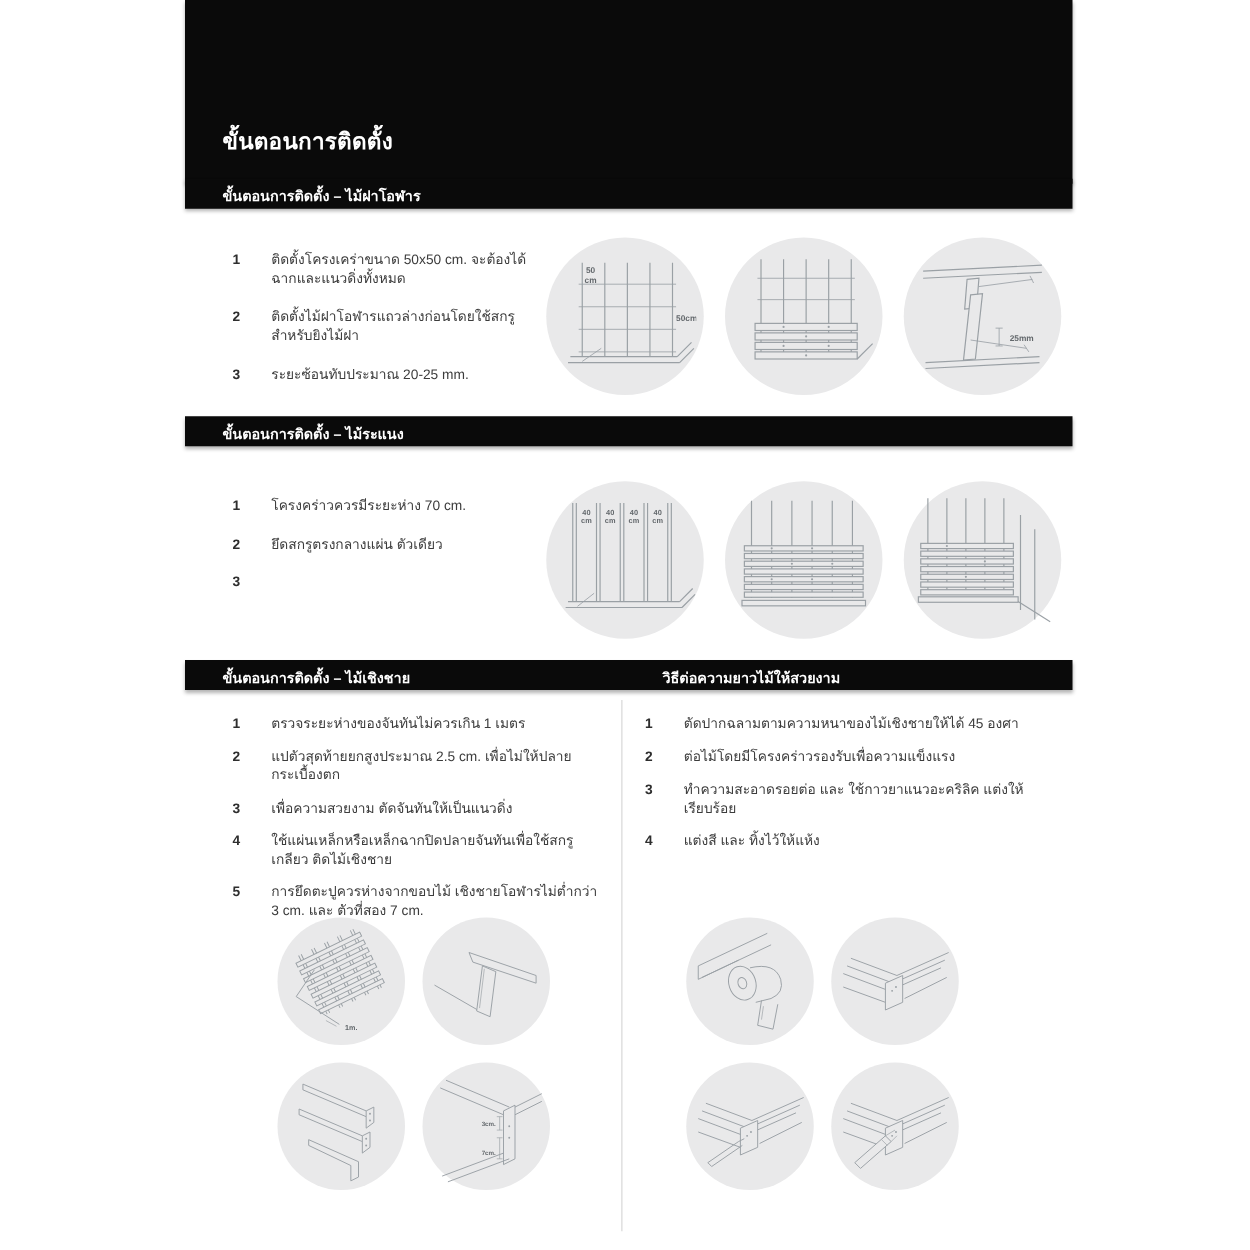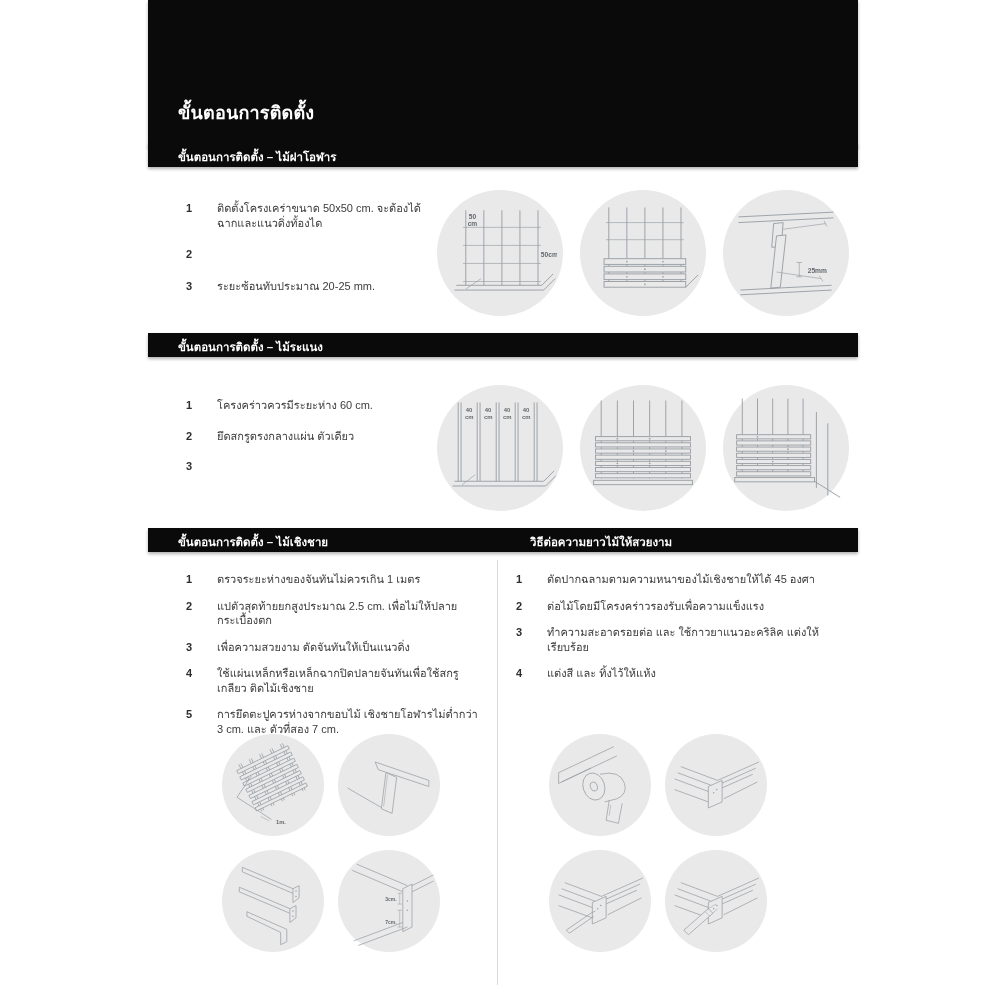--- a/index.html
+++ b/index.html
@@ -55,24 +55,25 @@
     <div class="title">ขั้นตอนการติดตั้ง</div>
   </header>
 
   <div class="bar bar1">
     <span class="bar-title">ขั้นตอนการติดตั้ง – ไม้ฝาโอฬาร</span>
   </div>
 
   <div class="steps s1">
     <div class="step">
       <span class="num">1</span>
-      <span class="txt">ติดตั้งโครงเคร่าขนาด 50x50 cm. จะต้องได้ฉากและแนวดิ่งทั้องได</span>
+      <span class="txt">ติดตั้งโครงเคร่าขนาด 50x50 cm. จะต้องได้ฉากและแนวดิ่งทั้งหมด</span>
     </div>
     <div class="step">
       <span class="num">2</span>
+      <span class="txt">ติดตั้งไม้ฝาโอฬารแถวล่างก่อนโดยใช้สกรูสำหรับยิงไม้ฝา</span>
     </div>
     <div class="step">
       <span class="num">3</span>
       <span class="txt">ระยะซ้อนทับประมาณ 20-25 mm.</span>
     </div>
   </div>
 
   <div class="circ lg r1 c1">
     <svg class="art" viewBox="0 0 120 120" width="114" height="114">
       <path d="M24 15 V94 M43 15 V94 M62 15 V94 M81 15 V94 M100 15 V94"></path>
@@ -116,21 +117,21 @@
     </svg>
   </div>
 
   <div class="bar bar2">
     <span class="bar-title">ขั้นตอนการติดตั้ง – ไม้ระแนง</span>
   </div>
 
   <div class="steps s2">
     <div class="step">
       <span class="num">1</span>
-      <span class="txt">โครงคร่าวควรมีระยะห่าง 60 cm.</span>
+      <span class="txt">โครงคร่าวควรมีระยะห่าง 70 cm.</span>
     </div>
     <div class="step">
       <span class="num">2</span>
       <span class="txt">ยึดสกรูตรงกลางแผ่น ตัวเดียว</span>
     </div>
     <div class="step">
       <span class="num">3</span>
     </div>
   </div>
 

